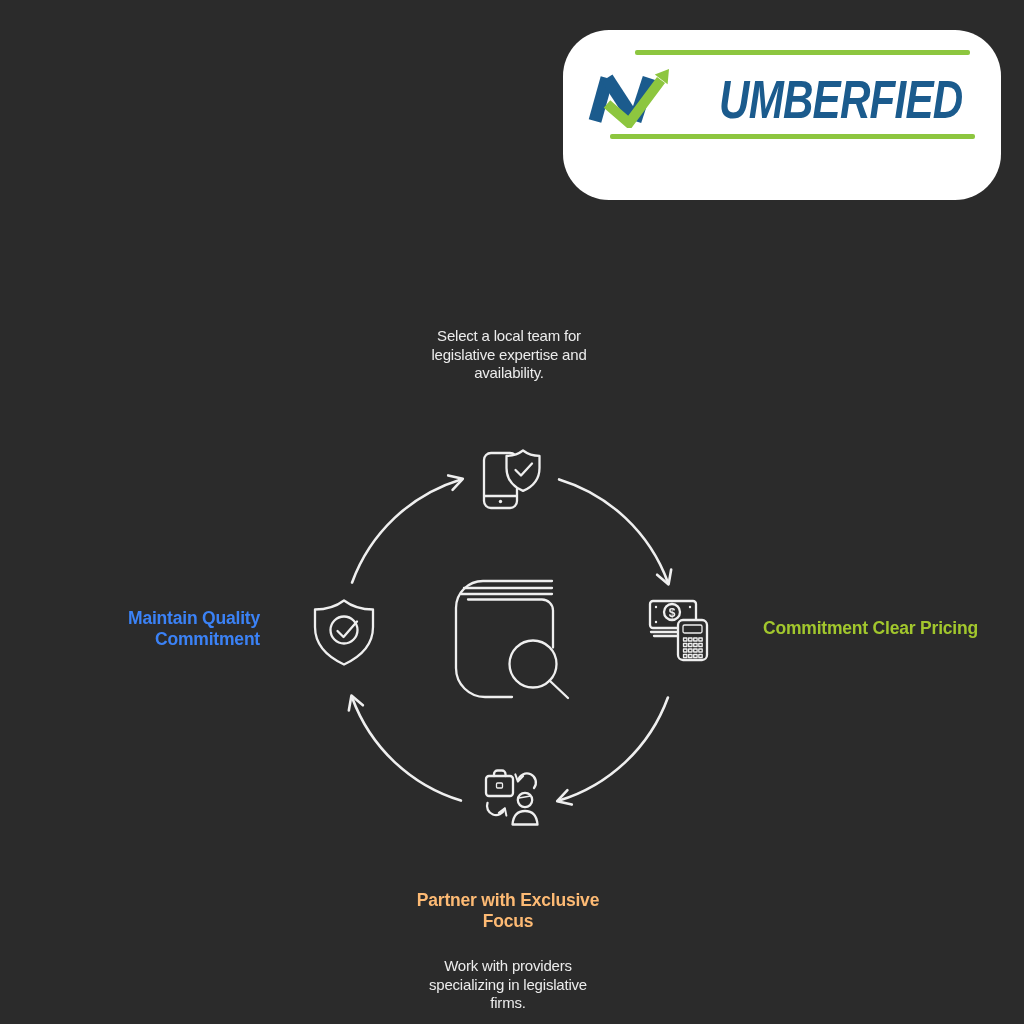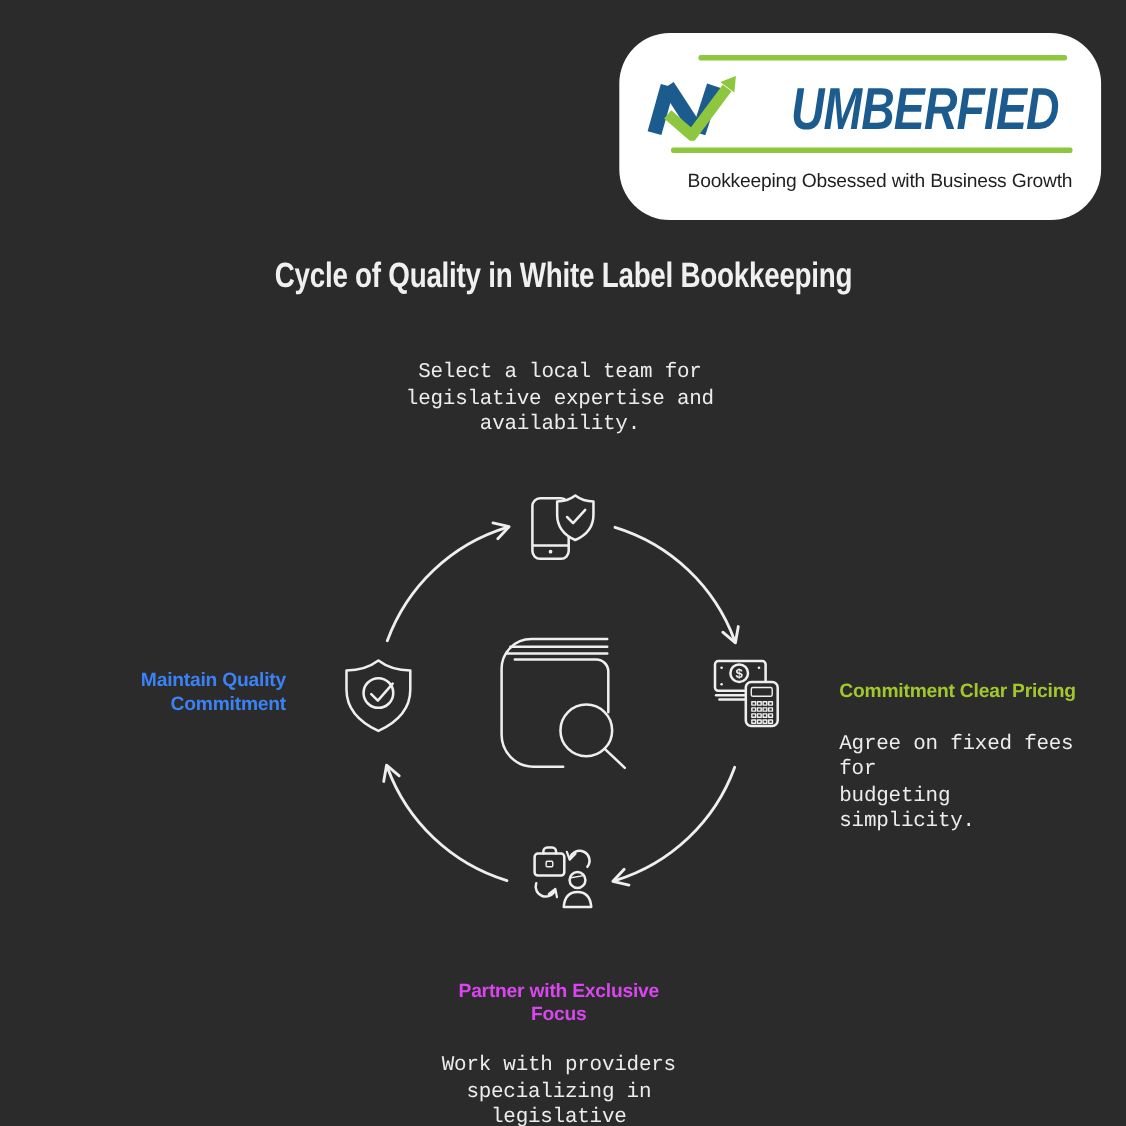--- a/index.html
+++ b/index.html
@@ -32,27 +32,27 @@
   
   .title-wrap{position:absolute;left:0;top:232px;width:1024px;text-align:center;}
   .title{
     display:inline-block;margin:0;font-size:32px;font-weight:bold;color:#f0f0f0;
     letter-spacing:-0.3px;white-space:nowrap;
     transform:scaleX(0.79);transform-origin:center top;
   }
   
   .step{position:absolute;white-space:pre-line;}
   .step h2{margin:0 0 8px 0;font-size:17.5px;font-weight:bold;line-height:1.18;letter-spacing:-0.2px;}
-  .step p{margin:0;font-size:19px;line-height:1.24;color:#ececec;letter-spacing:-0.2px;font-family:Liberation Mono, monospace;}
+  .step p{margin:0;font-size:15px;line-height:1.24;color:#ececec;letter-spacing:-0.2px;}
   .step-top{left:359px;top:309px;width:300px;text-align:center;}
   .step-top h2{color:#3cc47e;}
   .step-right{left:763px;top:600px;width:215px;text-align:left;}
   .step-right h2{color:#a2c72d;}
   .step-bottom{left:358px;top:872px;width:300px;text-align:center;}
-  .step-bottom h2{color:#d946ef;}
+  .step-bottom h2{color:#fdba74;}
   .step-left{left:30px;top:590px;width:230px;text-align:right;}
   .step-left h2{color:#3b82f6;}
   
   .cycle-svg{position:absolute;left:230px;top:400px;width:560px;height:480px;}
   .stroke{fill:none;stroke:#efefef;stroke-width:2.3;stroke-linecap:round;stroke-linejoin:round;}
   .stroke-bg{fill:#2b2b2b;stroke:#efefef;stroke-width:2.3;stroke-linecap:round;stroke-linejoin:round;}
   .arc{fill:none;stroke:#efefef;stroke-width:2.6;stroke-linecap:round;}
   .thin{stroke-width:1.3;}
   .dollar{font-family:"Liberation Sans",sans-serif;font-size:12px;font-weight:bold;fill:#efefef;stroke:none;text-anchor:middle;}
 </style>
@@ -69,36 +69,30 @@
         <path d="M20,24 L48,67"></path>
         <path d="M48,67 L62,24"></path>
       </g>
       <g stroke="#8dc63f" stroke-width="10" fill="none">
         <path d="M20,50 L42,69 L74,26"></path>
       </g>
       <polygon points="82,15 80.6,30.2 67.8,20.6" fill="#8dc63f"></polygon>
     </svg>
     <div class="brand-text">UMBERFIED</div>
     <div class="logo-line bottom"></div>
-    <div class="logo-tagline">Bookkeeping Obsessed with Business Growth</div>
   </div>
 
-  <div class="title-wrap">
-    <h1 class="title">Cycle of Quality in White Label Bookkeeping</h1>
-  </div>
 
   <div class="step step-top">
     <p>Select a local team for
 legislative expertise and
 availability.</p>
   </div>
   <div class="step step-right">
     <h2>Commitment Clear Pricing</h2>
-    <p>Agree on fixed fees for
-budgeting simplicity.</p>
   </div>
   <div class="step step-bottom">
     <h2>Partner with Exclusive
 Focus</h2>
     <p>Work with providers
 specializing in legislative
 firms.</p>
   </div>
   <div class="step step-left">
     <h2>Maintain Quality

